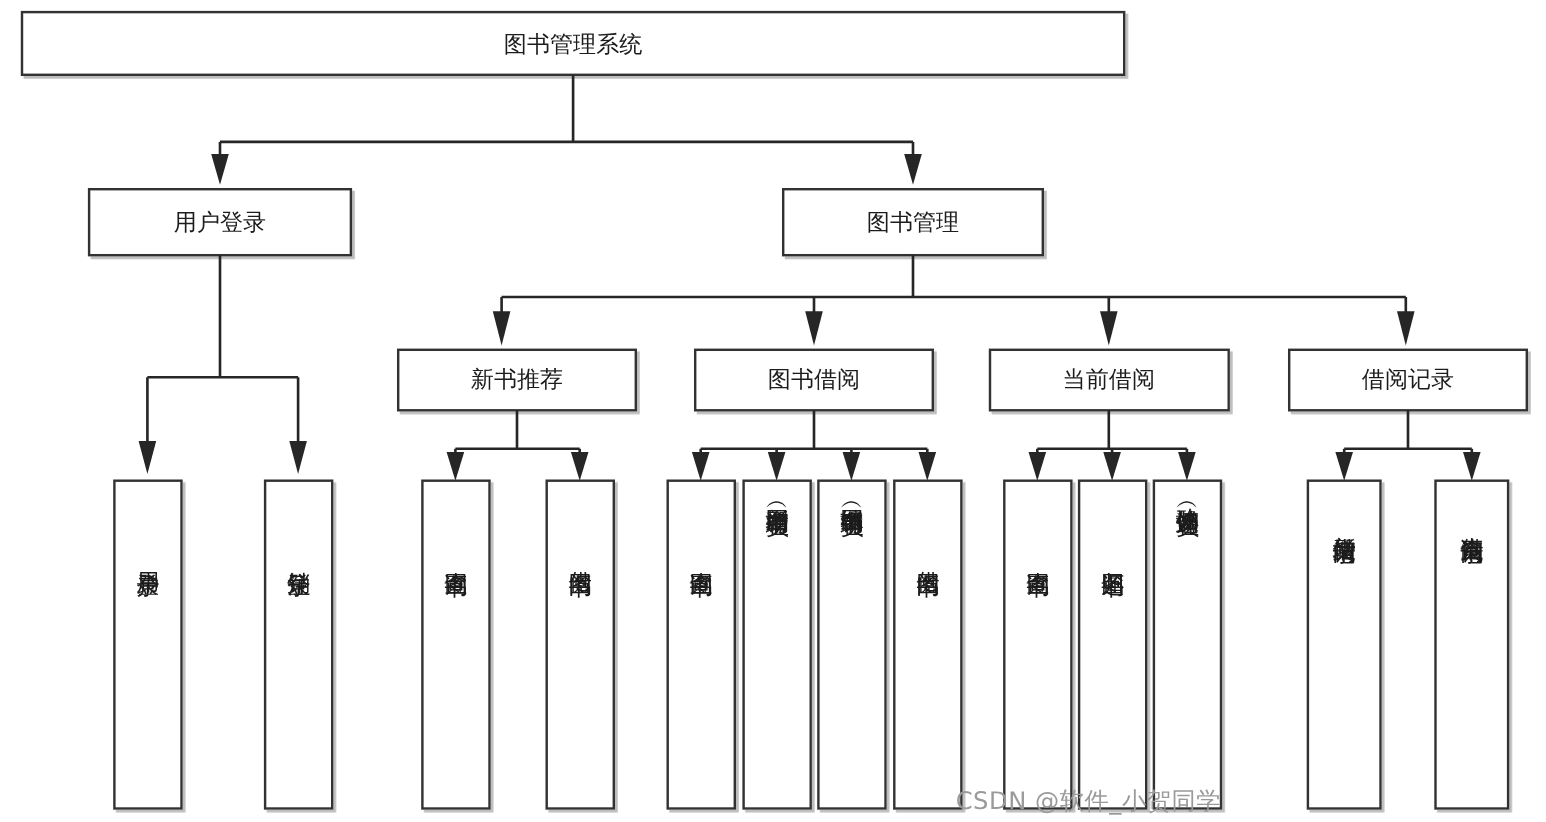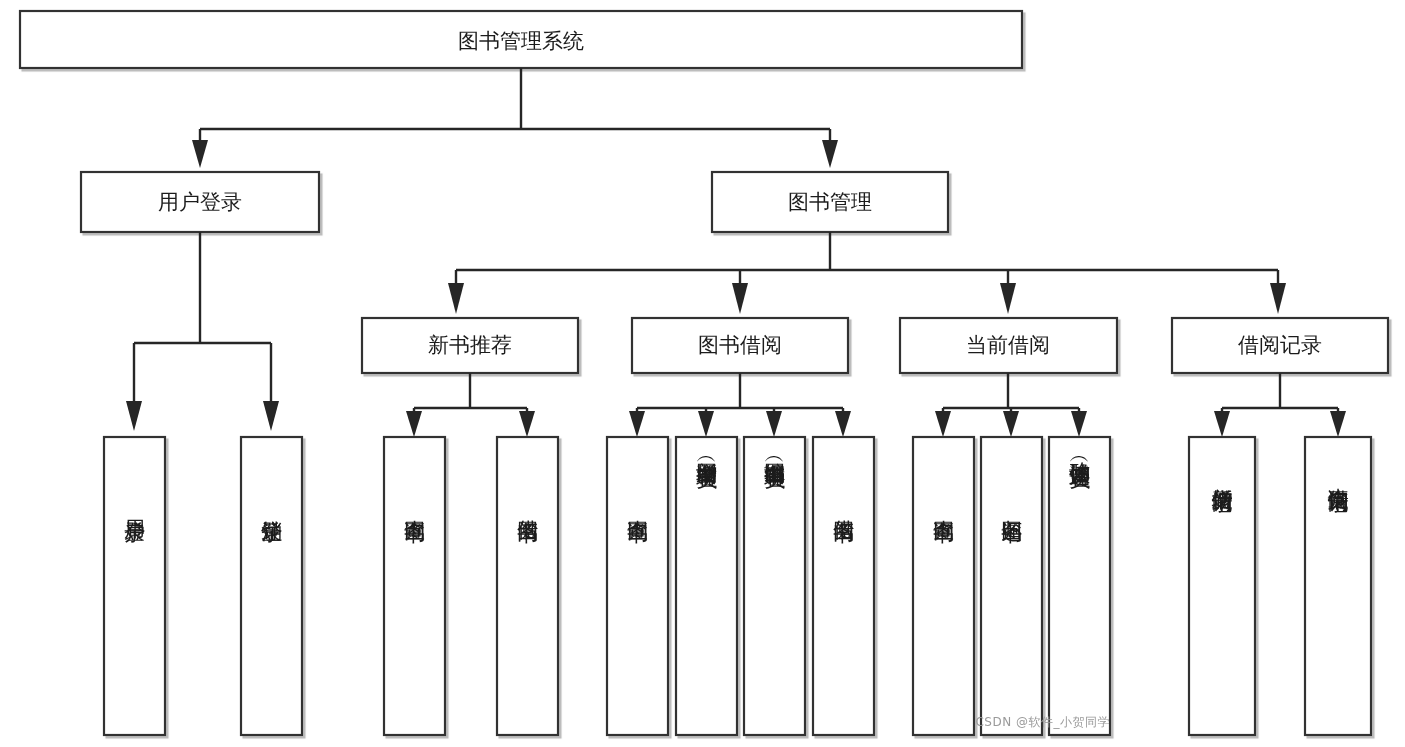--- a/index.html
+++ b/index.html
@@ -66,23 +66,23 @@
     font-family: "DejaVu Sans", "Liberation Sans", sans-serif;
     font-size: 21px;
     line-height: 1.06;
     color: #1c1c1c;
     letter-spacing: 1px;
     white-space: nowrap;
   }
   .watermark {
     position: absolute;
     right: 12px;
-    bottom: 16px;
-    font-family: "DejaVu Sans", "Liberation Sans", sans-serif;
-    font-size: 12px;
+    bottom: 4px;
+    font-family: "DejaVu Sans", "Liberation Sans", sans-serif;
+    font-size: 22px;
     color: #9a9a9a;
     letter-spacing: 0.5px;
     white-space: nowrap;
   }
 </style>
 </head>
 <body>
 
 <div id="diagram-root">
 

